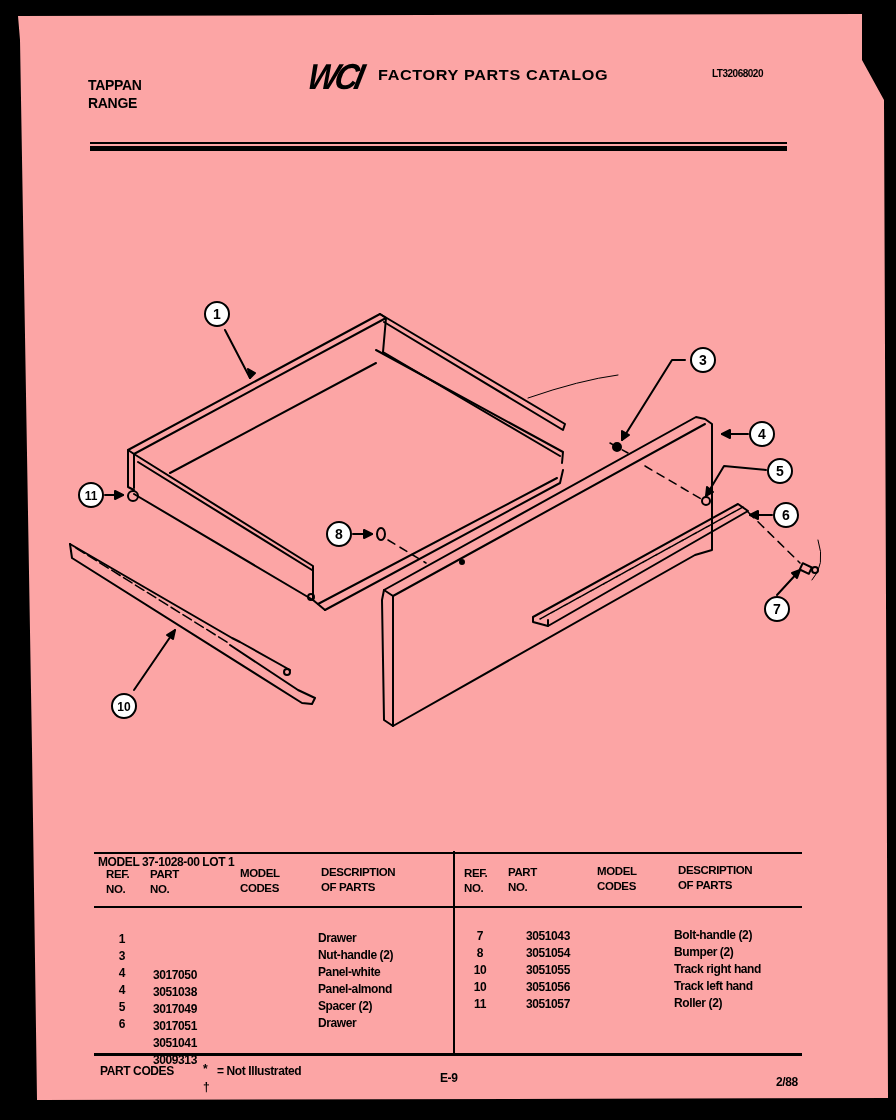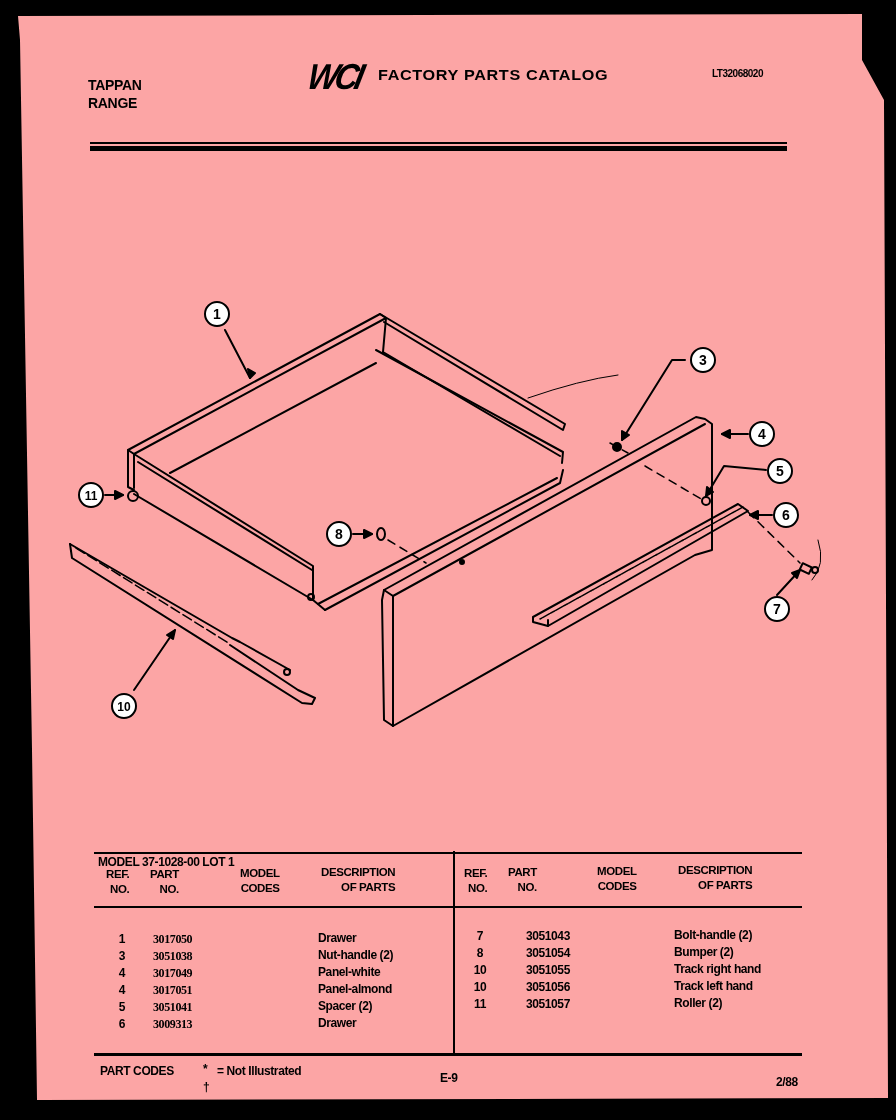--- a/index.html
+++ b/index.html
@@ -11,21 +11,21 @@
   .hdr-left { left:88px; top:76px; font-weight:bold; font-size:14px; line-height:18px; letter-spacing:-0.3px; }
   .logo { left:312px; top:60px; font-weight:bold; font-style:italic; font-size:36px; line-height:34px;
           letter-spacing:-4px; transform:skewX(-12deg) scaleX(0.9); transform-origin:left top; }
   .catalog { left:378px; top:66px; font-weight:bold; font-size:15px; letter-spacing:0.6px; transform:scaleX(1.08); transform-origin:left; }
   .catno { left:712px; top:68px; font-weight:bold; font-size:10px; letter-spacing:-0.5px; }
   .rule-thin { left:90px; top:142px; width:697px; height:2px; background:#000; }
   .rule-thick { left:90px; top:146px; width:697px; height:5px; background:#000; }
   .model-line { left:98px; top:823px; font-weight:bold; font-size:12px; letter-spacing:-0.4px;margin-top:32px; }
   .trule { height:2px; background:#000; }
   .vdiv { left:453px; top:851px; width:2px; height:203px; background:#000; }
-  .th { font-weight:bold; font-size:11.5px; line-height:15px; letter-spacing:-0.4px;text-align:right; }
+  .th { font-weight:bold; font-size:11.5px; line-height:15px; letter-spacing:-0.4px; }
   .td { font-weight:bold; font-size:12px; line-height:17px; letter-spacing:-0.4px; }
   .ref { text-align:center; width:20px; }
   .foot { font-weight:bold; font-size:12px; letter-spacing:-0.4px; line-height:16px; }
   svg text { font-family:"Liberation Sans", sans-serif; font-weight:bold; }
 </style>
 </head>
 <body>
 
 <div class="page">
 
@@ -188,21 +188,21 @@
   </div>
 
   <div class="abs td" style="left:112px;top:931px;">
     <div class="ref">1</div>
     <div class="ref">3</div>
     <div class="ref">4</div>
     <div class="ref">4</div>
     <div class="ref">5</div>
     <div class="ref">6</div>
   </div>
-  <div class="abs td" style="left:153px;top:931px;font-family:Liberation Serif, serif;">
+  <div class="abs td" style="left:153px;top:967px;">
     <div>3017050</div>
     <div>3051038</div>
     <div>3017049</div>
     <div>3017051</div>
     <div>3051041</div>
     <div>3009313</div>
   </div>
   <div class="abs td" style="left:318px;top:930px;">
     <div>Drawer</div>
     <div>Nut-handle (2)</div>

